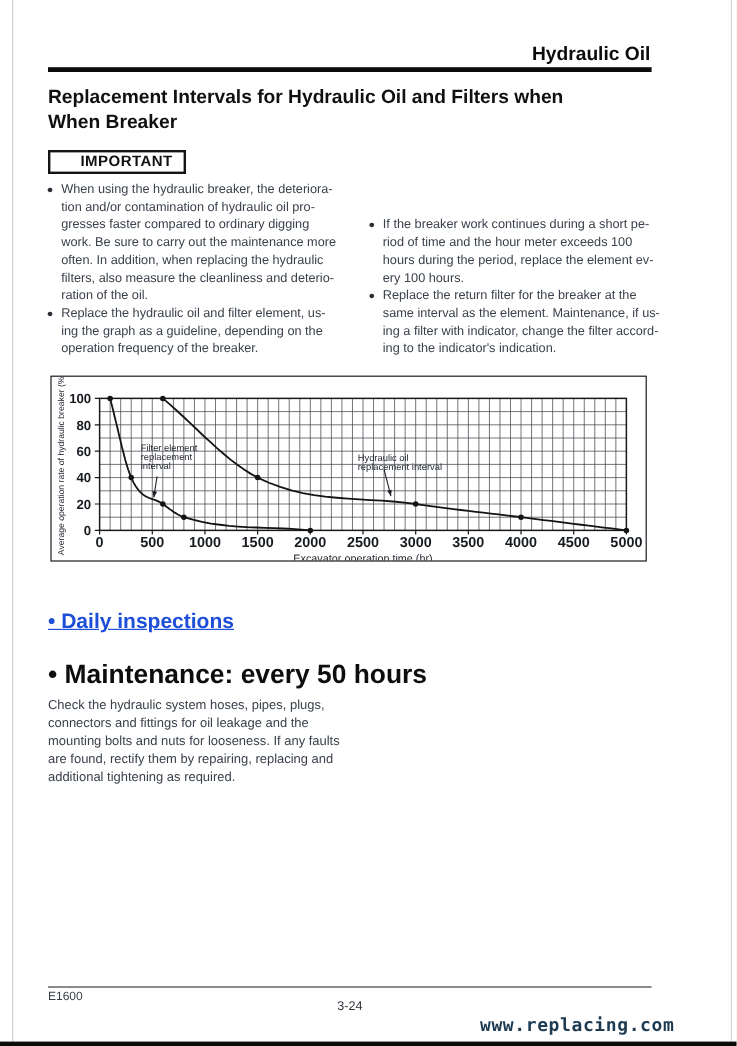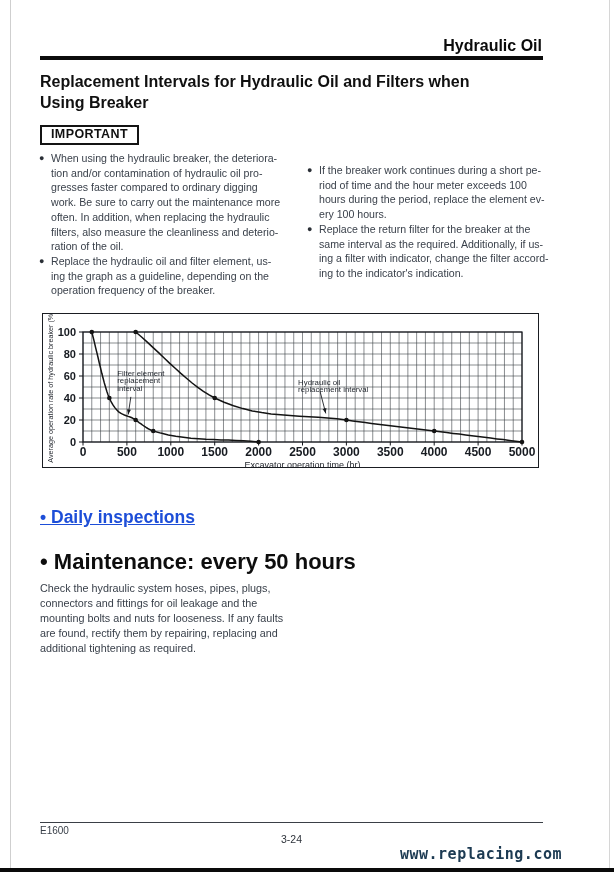--- a/index.html
+++ b/index.html
@@ -13,23 +13,23 @@
   .scan-bottom{position:absolute;left:0;bottom:0;width:100%;height:4px;background:#0a0a0a;}
 
   .h-title{position:absolute;left:40px;top:24px;font-size:23px;font-weight:700;color:#0b0b0b;letter-spacing:.2px;}
   .h-section{position:absolute;right:72px;top:37px;font-size:16px;font-weight:700;color:#0b0b0b;}
   .h-rule{position:absolute;left:40px;top:56px;width:503px;height:4px;background:#0c0c0c;}
 
   .sec-title{position:absolute;left:40px;top:71px;width:520px;font-size:16px;font-weight:700;
     color:#101010;line-height:21px;white-space:pre-line;}
 
   .important{position:absolute;left:40px;top:125px;border:2px solid #141414;
-    padding:0 9px 1px 9px;font-size:12.5px;font-weight:700;color:#101010;letter-spacing:.4px;line-height:15px;}
-
-  .cols{position:absolute;left:40px;top:151px;width:524px;display:flex;}
+    padding:0 9px 1px 25px;font-size:12.5px;font-weight:700;color:#101010;letter-spacing:.4px;line-height:15px;}
+
+  .cols{position:absolute;left:40px;top:151px;width:524px;display:flex;align-items:flex-end;}
   .col{width:260px;}
   .col.right{width:256px;margin-left:8px;margin-top:12px;}
   .bullet{position:relative;padding-left:11px;font-size:10.6px;line-height:14.7px;
     color:#3a414b;white-space:pre-line;}
   .bullet::before{content:"\25CF";position:absolute;left:-1px;top:0;font-size:9px;color:#2a2f36;}
 
   .chart-frame{position:absolute;left:42px;top:313px;width:495px;height:153px;border:1px solid #1a1d22;background:#fff;}
 
   .hoses-title{position:absolute;left:40px;top:505px;font-size:17.5px;font-weight:700;color:#0d0d0d;letter-spacing:-.1px;}
   .hoses-b1{position:absolute;left:40px;top:507px;font-size:17.5px;font-weight:700;color:#1d4ed8;text-decoration:underline;}
@@ -55,21 +55,21 @@
 
 <div class="page">
   <div class="scan-left"></div>
   <div class="scan-right"></div>
   <div class="scan-bottom"></div>
 
   <div class="h-section">Hydraulic Oil</div>
   <div class="h-rule"></div>
 
   <div class="sec-title">Replacement Intervals for Hydraulic Oil and Filters when
-Using Breaker</div>
+When Breaker</div>
 
   <div class="important">IMPORTANT</div>
 
   <div class="cols">
     <div class="col">
       <div class="bullet">When using the hydraulic breaker, the deteriora-
 tion and/or contamination of hydraulic oil pro-
 gresses faster compared to ordinary digging
 work. Be sure to carry out the maintenance more
 often. In addition, when replacing the hydraulic
@@ -78,21 +78,21 @@
       <div class="bullet">Replace the hydraulic oil and filter element, us-
 ing the graph as a guideline, depending on the
 operation frequency of the breaker.</div>
     </div>
     <div class="col right">
       <div class="bullet">If the breaker work continues during a short pe-
 riod of time and the hour meter exceeds 100
 hours during the period, replace the element ev-
 ery 100 hours.</div>
       <div class="bullet">Replace the return filter for the breaker at the
-same interval as the required. Additionally, if us-
+same interval as the element. Maintenance, if us-
 ing a filter with indicator, change the filter accord-
 ing to the indicator's indication.</div>
     </div>
   </div>
 
   <div class="chart-frame">
     <svg width="495" height="153" viewBox="0 0 495 153" xmlns="http://www.w3.org/2000/svg">
         <line x1="40" y1="18" x2="40" y2="128" stroke="#3a3f45" stroke-width="0.6"></line>
         <line x1="48.78" y1="18" x2="48.78" y2="128" stroke="#3a3f45" stroke-width="0.6"></line>
         <line x1="57.56" y1="18" x2="57.56" y2="128" stroke="#3a3f45" stroke-width="0.6"></line>

